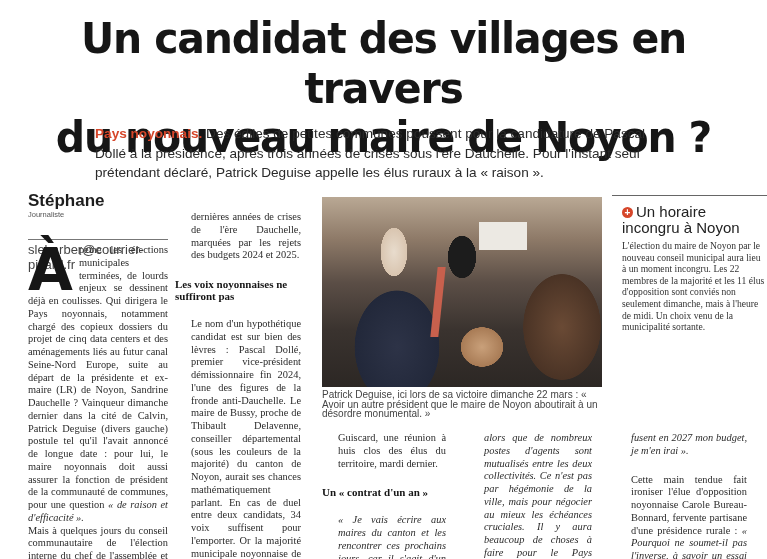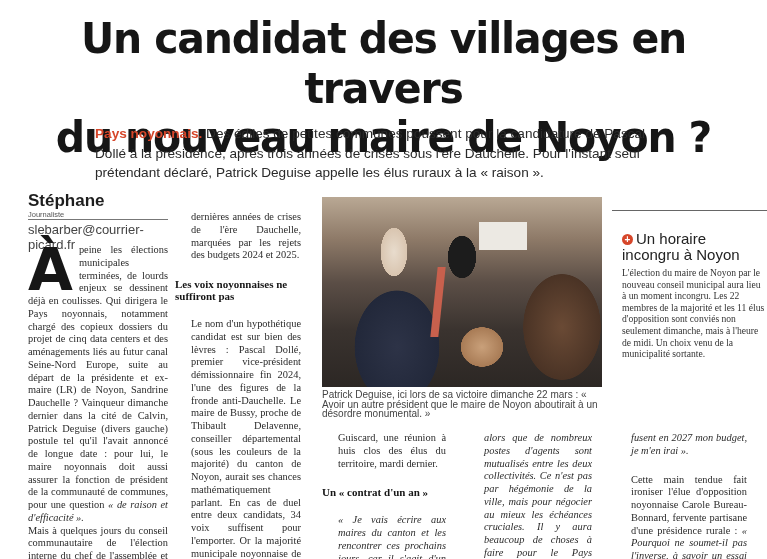--- a/index.html
+++ b/index.html
@@ -22,21 +22,21 @@
     font-family: "Liberation Sans", sans-serif;
     font-size: 13.6px; line-height: 19.5px; color: #2a2a2a;
   }
   .lede .kicker { color: #d6462a; font-weight: bold; }
 
   .col { position: absolute; font-size: 10.4px; line-height: 12.75px; text-align: justify; color: #2b2b2b; }
   .col p { margin: 16px; }
 
   .byline { position: absolute; left: 28px; top: 195px; width: 140px; font-family: "Liberation Sans", sans-serif; }
   .byline .name { font-weight: bold; font-size: 17px; line-height: 12.5px; color: #1d1d1d; }
-  .byline .role { font-size: 7.5px; color: #555; margin-top: 2px; padding-bottom: 0; border-bottom: 1px solid #777; }
+  .byline .role { font-size: 7.5px; color: #555; margin-top: 2px; padding-bottom: 20px; border-bottom: 1px solid #777; }
   .byline .email { font-size: 13px; color: #444; margin-top: 2px; }
 
   .dropcap-wrap { position: absolute; left: 28px; top: 244px; width: 140px; }
   .dropcap {
     float: left; font-family: "DejaVu Sans", sans-serif; font-weight: bold;
     font-size: 58px; line-height: 48px; margin: 2px 6px 0 0; color: #161616;
   }
   .dropcap-wrap p { font-size: 10.4px; line-height: 12.75px; text-align: justify; color: #2b2b2b; }
 
   .subhead {
@@ -56,22 +56,22 @@
   }
   .photo .screen { position: absolute; left: 157px; top: 25px; width: 48px; height: 28px; background: #ece9e3; }
   .photo .tie { position: absolute; left: 112px; top: 70px; width: 8px; height: 70px; background: #c8604d; transform: skewX(-6deg); }
 
   .caption {
     position: absolute; left: 322px; top: 390px; width: 285px;
     font-family: "Liberation Sans", sans-serif; font-size: 10px; line-height: 9.5px; color: #444;
   }
 
   .sidebar-box {
-    position: absolute; left: 612px; top: 210px; width: 155px;
-    border-top: 1px solid #666; padding-top: 20px;
+    position: absolute; left: 612px; top: 195px; width: 155px;
+    border-top: 1px solid #666; padding-top: 8px;
   }
   .sidebar-box .title {
     font-family: "Liberation Sans", sans-serif; font-size: 15px; line-height: 15.5px; color: #222;
     padding-left: 10px;
   }
   .sidebar-box .plus {
     display: inline-block; width: 11px; height: 11px; border-radius: 50%; background: #d6462a;
     color: #fff; font-size: 10px; line-height: 11px; text-align: center; font-weight: bold;
     vertical-align: 1px; margin-right: 3px;
   }

